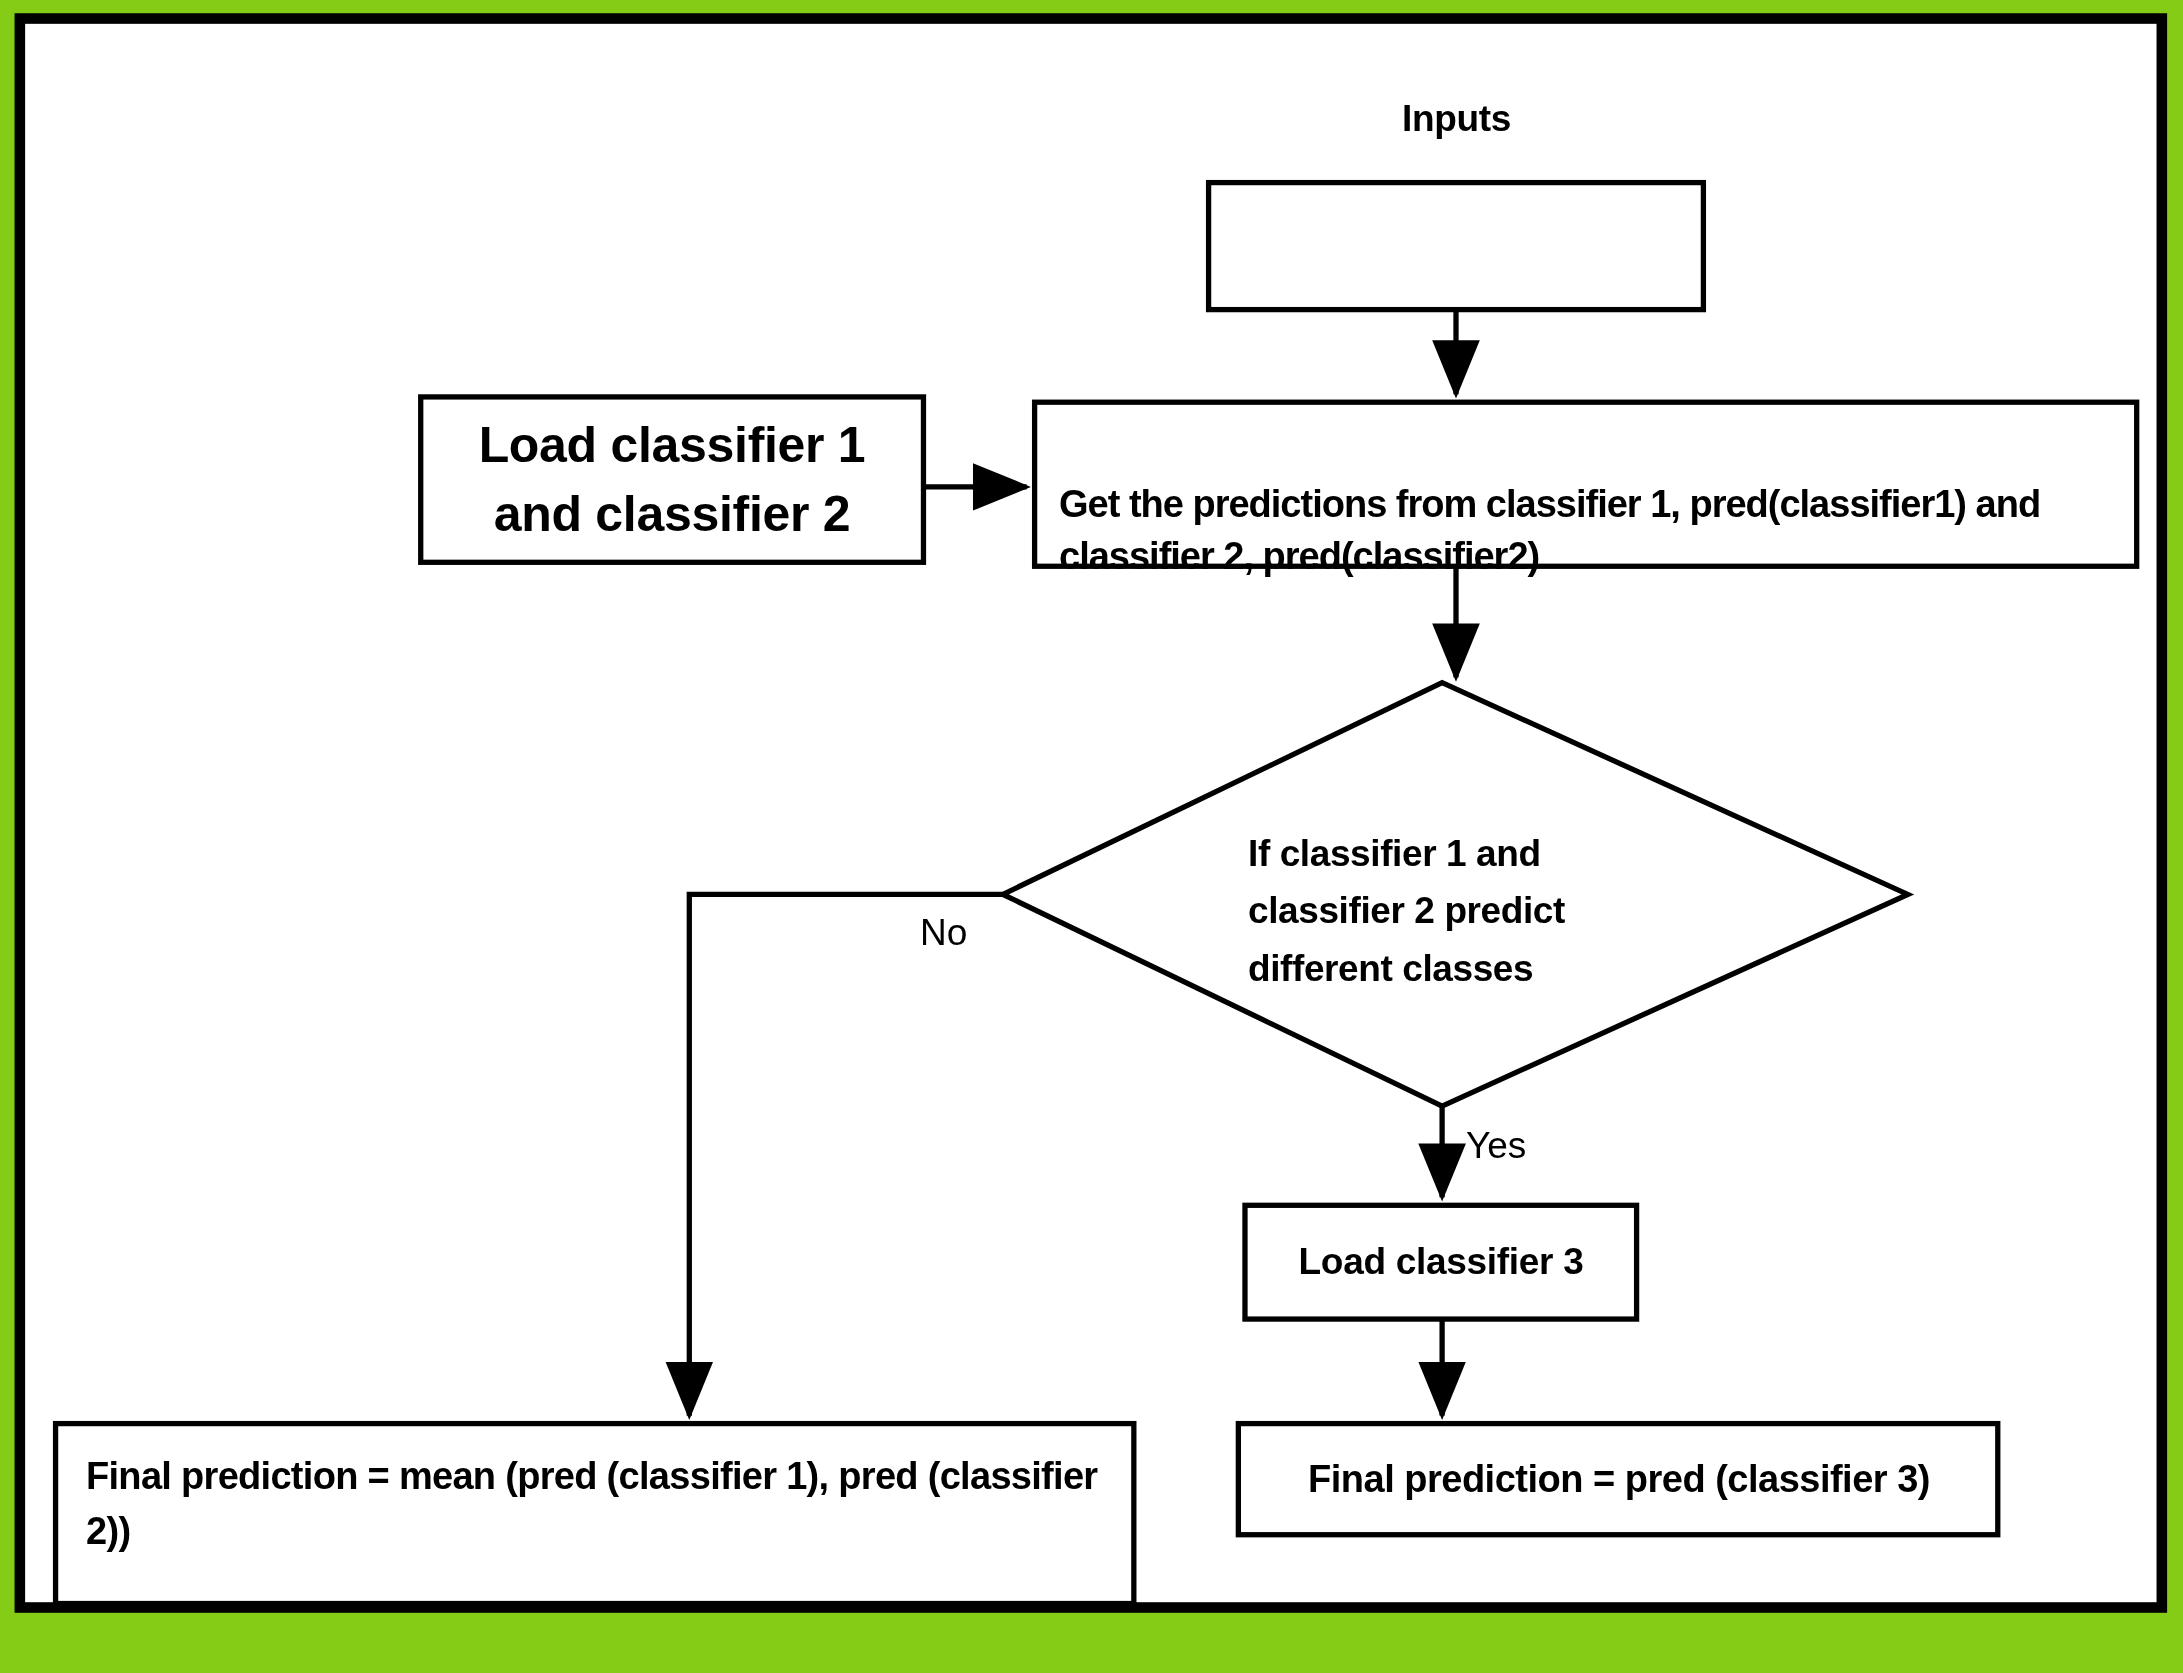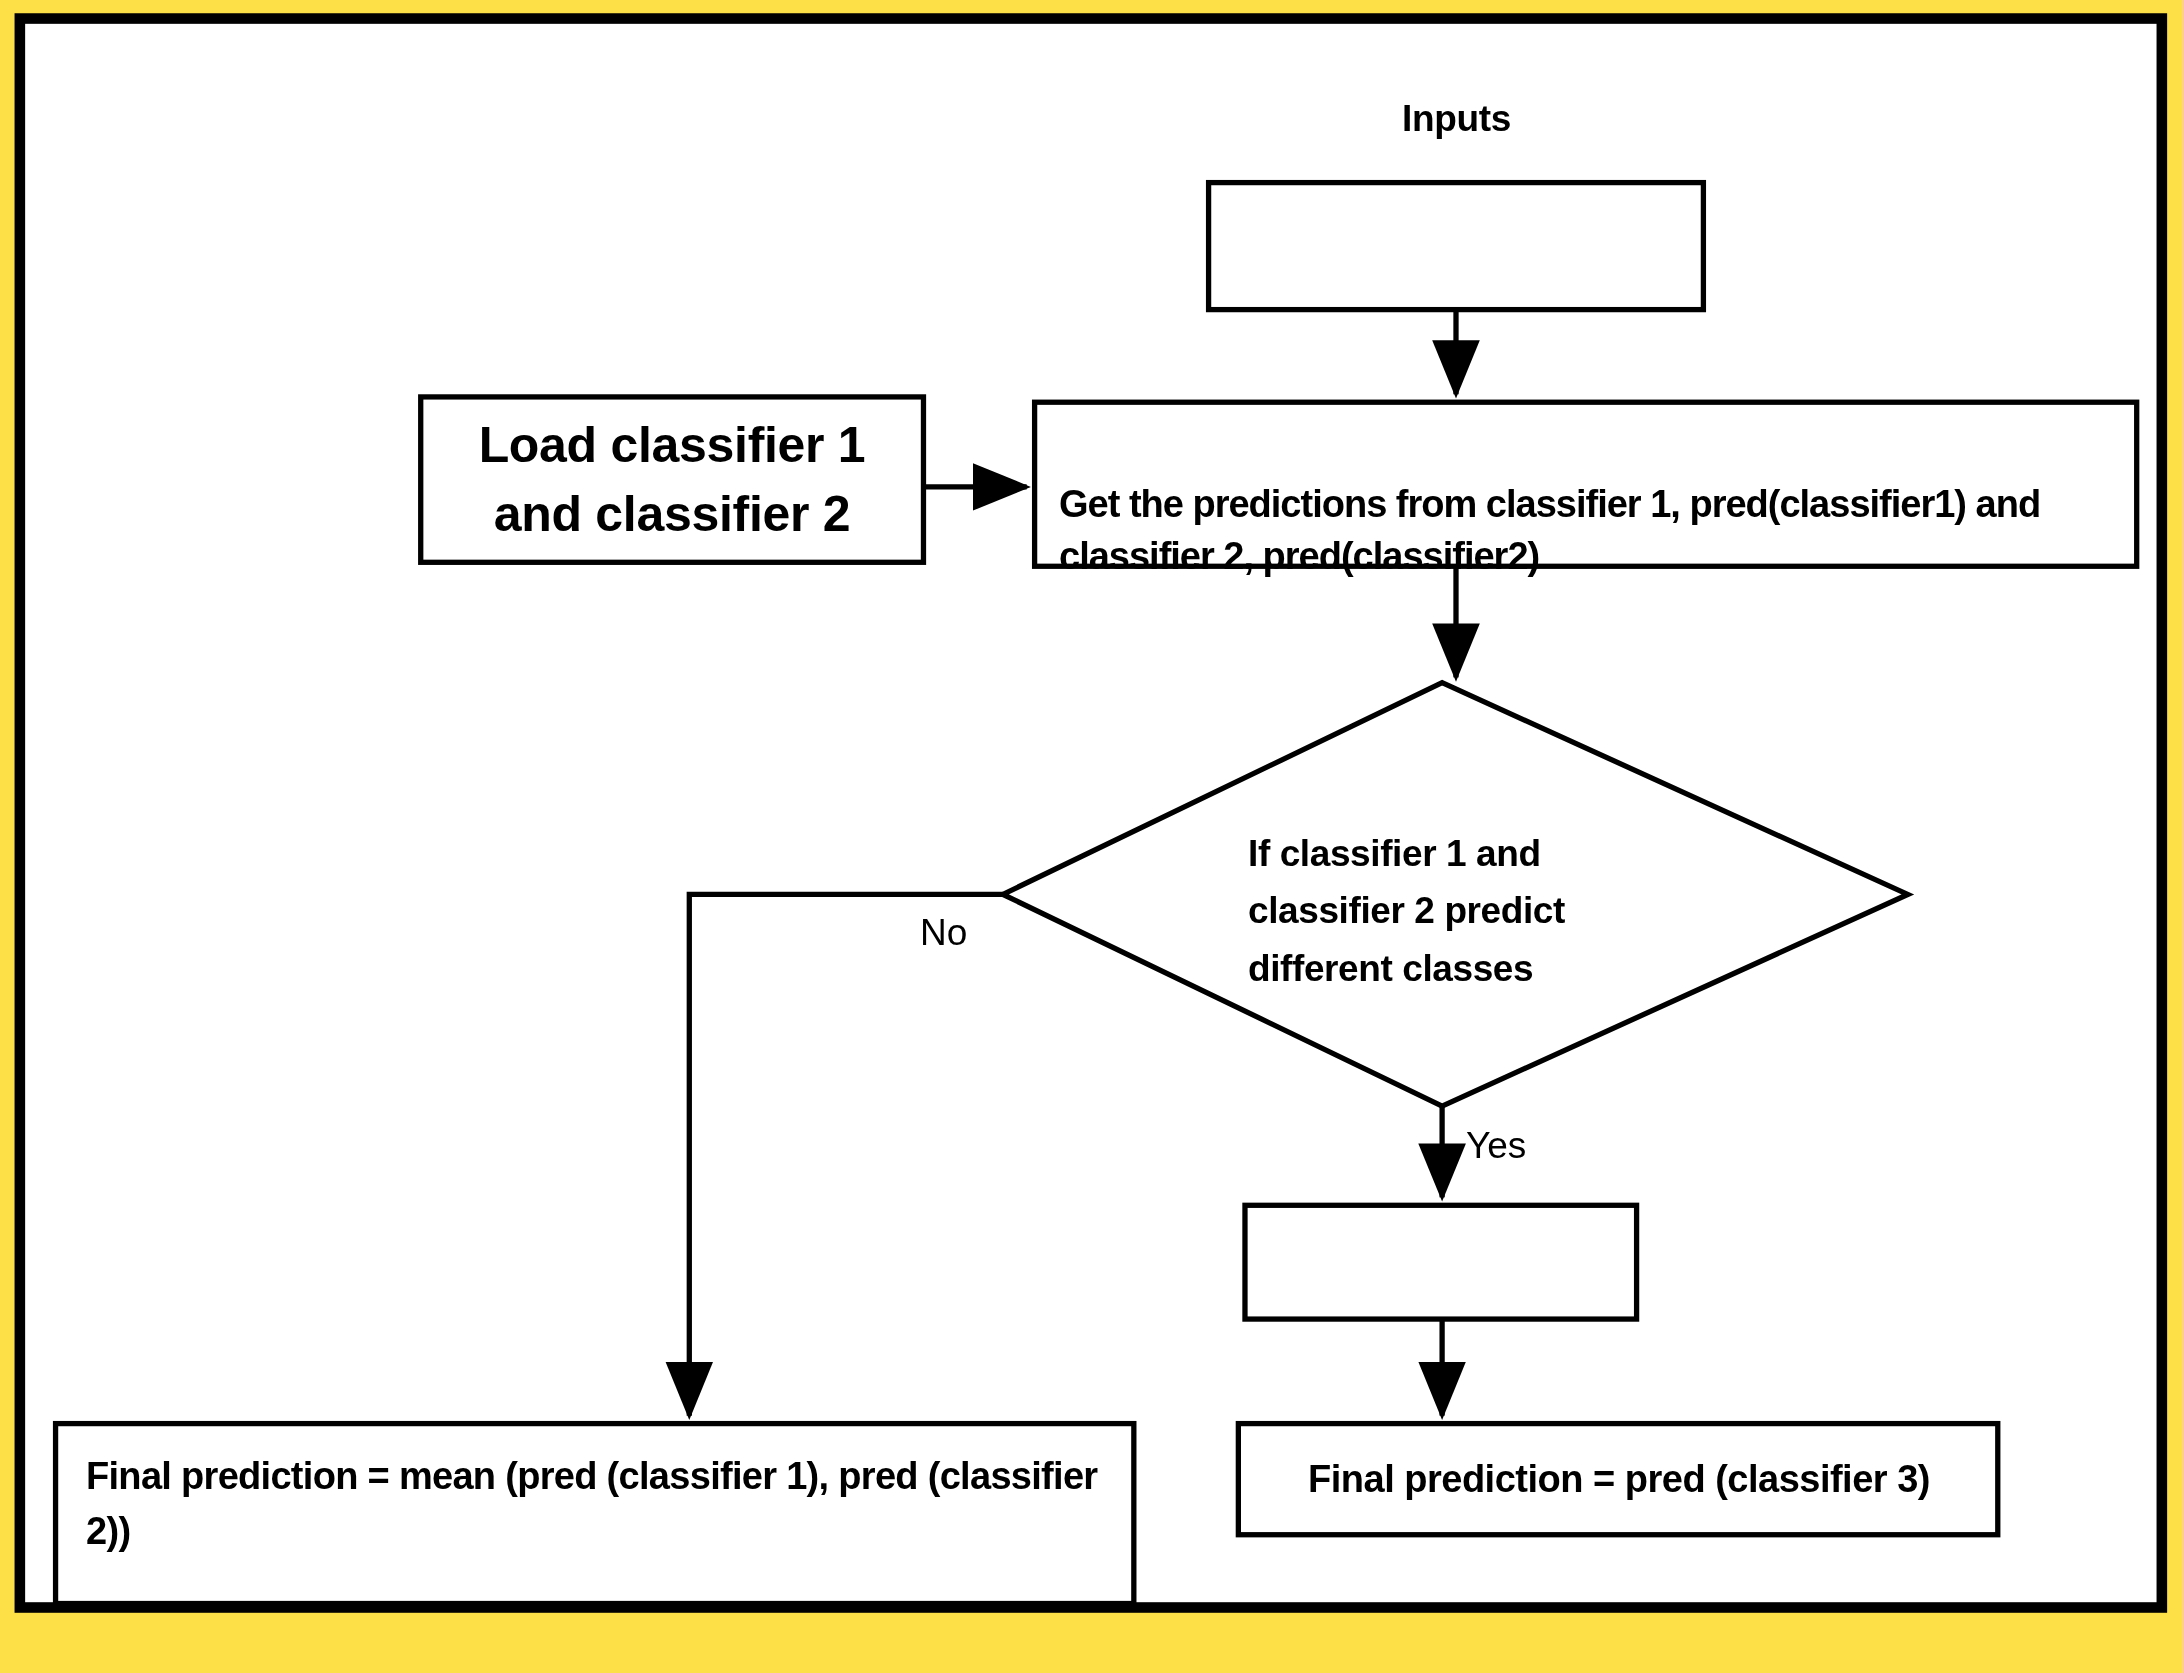--- a/index.html
+++ b/index.html
@@ -10,21 +10,21 @@
   body {
     width: 2183px;
     height: 1673px;
     font-family: "Liberation Sans", sans-serif;
     overflow: hidden;
   }
   #flow-root {
     position: relative;
     width: 2183px;
     height: 1673px;
-    background: #fde047;
+    background: #84cc16;
   }
   #flow-svg {
     position: absolute;
     top: 0;
     left: 0;
     width: 2183px;
     height: 1673px;
     display: block;
   }
   .node-text {
@@ -110,20 +110,21 @@
 
   <div class="node-text t-center" id="label-inputs" style="left:1209px; top:93px; width:495px;">Inputs</div>
 
 
   <div class="node-text t-center centered-box" id="text-load12" style="left:434px; top:397px; width:476px; height:165px;">Load classifier 1 and classifier 2</div>
 
   <div class="node-text t-left topaligned-box" id="text-predictions" style="left:1059px; top:431px; width:1072px; height:132px;">Get the predictions from classifier 1, pred(classifier1) and classifier 2, pred(classifier2)</div>
 
   <div class="node-text t-left" id="text-decision" style="left:1248px; top:825px; width:370px;">If classifier 1 and classifier 2 predict different classes</div>
 
+  <div class="node-text t-center centered-box" id="text-load3" style="left:1245px; top:1205px; width:392px; height:114px;">Load classifier 3</div>
 
   <div class="node-text t-left topaligned-box" id="text-final-mean" style="left:86px; top:1449px; width:1012px; height:146px;">Final prediction = mean (pred (classifier 1), pred (classifier 2))</div>
 
   <div class="node-text t-center centered-box" id="text-final-pred3" style="left:1239px; top:1424px; width:760px; height:111px;">Final prediction = pred (classifier 3)</div>
 
   <div class="branch-label" id="label-no" style="left:920px; top:912px;">No</div>
 
   <div class="branch-label" id="label-yes" style="left:1466px; top:1125px;">Yes</div>
 
 </div>

